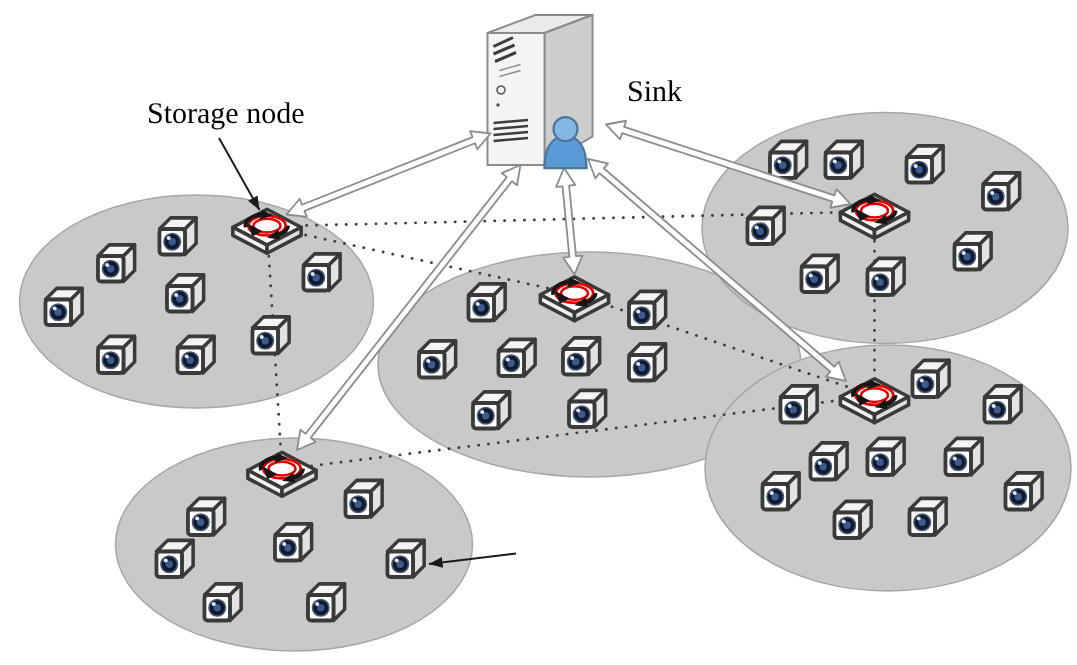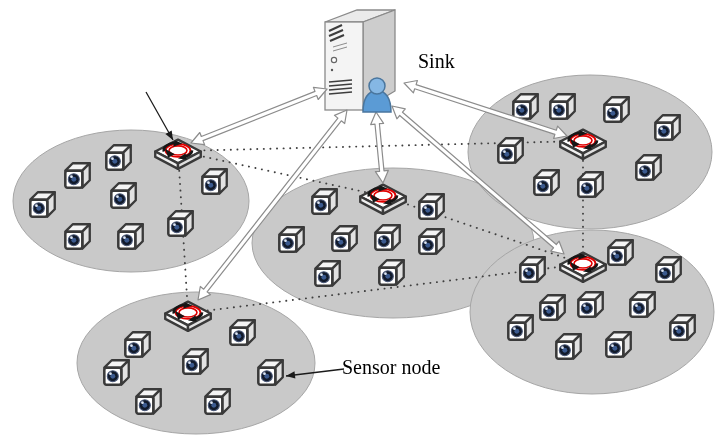--- a/index.html
+++ b/index.html
@@ -115,15 +115,15 @@
       <polygon points="392.0,106.0 396.9,118.8 399.7,115.5 553.5,247.8 550.7,251.1 564.0,254.0 559.1,241.2 556.3,244.5 402.5,112.2 405.3,108.9" fill="#ffffff" stroke="#8c8c8c" stroke-width="1.2" stroke-linejoin="round"></polygon>
       <g>
         <path d="M 363,112 Q 363,92 377,90 Q 391,92 391,112 Z" fill="#5b9bd5" stroke="#4a769e" stroke-width="1.5"></path>
         <circle cx="377" cy="86" r="8" fill="#85b7e4" stroke="#4a769e" stroke-width="1.5"></circle>
       </g>
       <line x1="146" y1="92" x2="173" y2="140" stroke="#1a1a1a" stroke-width="1.3"></line>
       <polygon points="173,140 165.4,133.9 171.7,130.4" fill="#1a1a1a"></polygon>
       <line x1="344" y1="369" x2="286" y2="376" stroke="#1a1a1a" stroke-width="1.3"></line>
       <polygon points="286,376 294.5,371.3 295.4,378.5" fill="#1a1a1a"></polygon>
     </svg>
+  <div class="lbl" style="left: 98px; top: 65px;">Storage node</div>
   <div class="lbl" style="left: 418px; top: 50px;">Sink</div>
-  <div class="lbl" style="left: 342px; top: 356px;">Sensor node</div>
 </div>
 
 </body></html>

